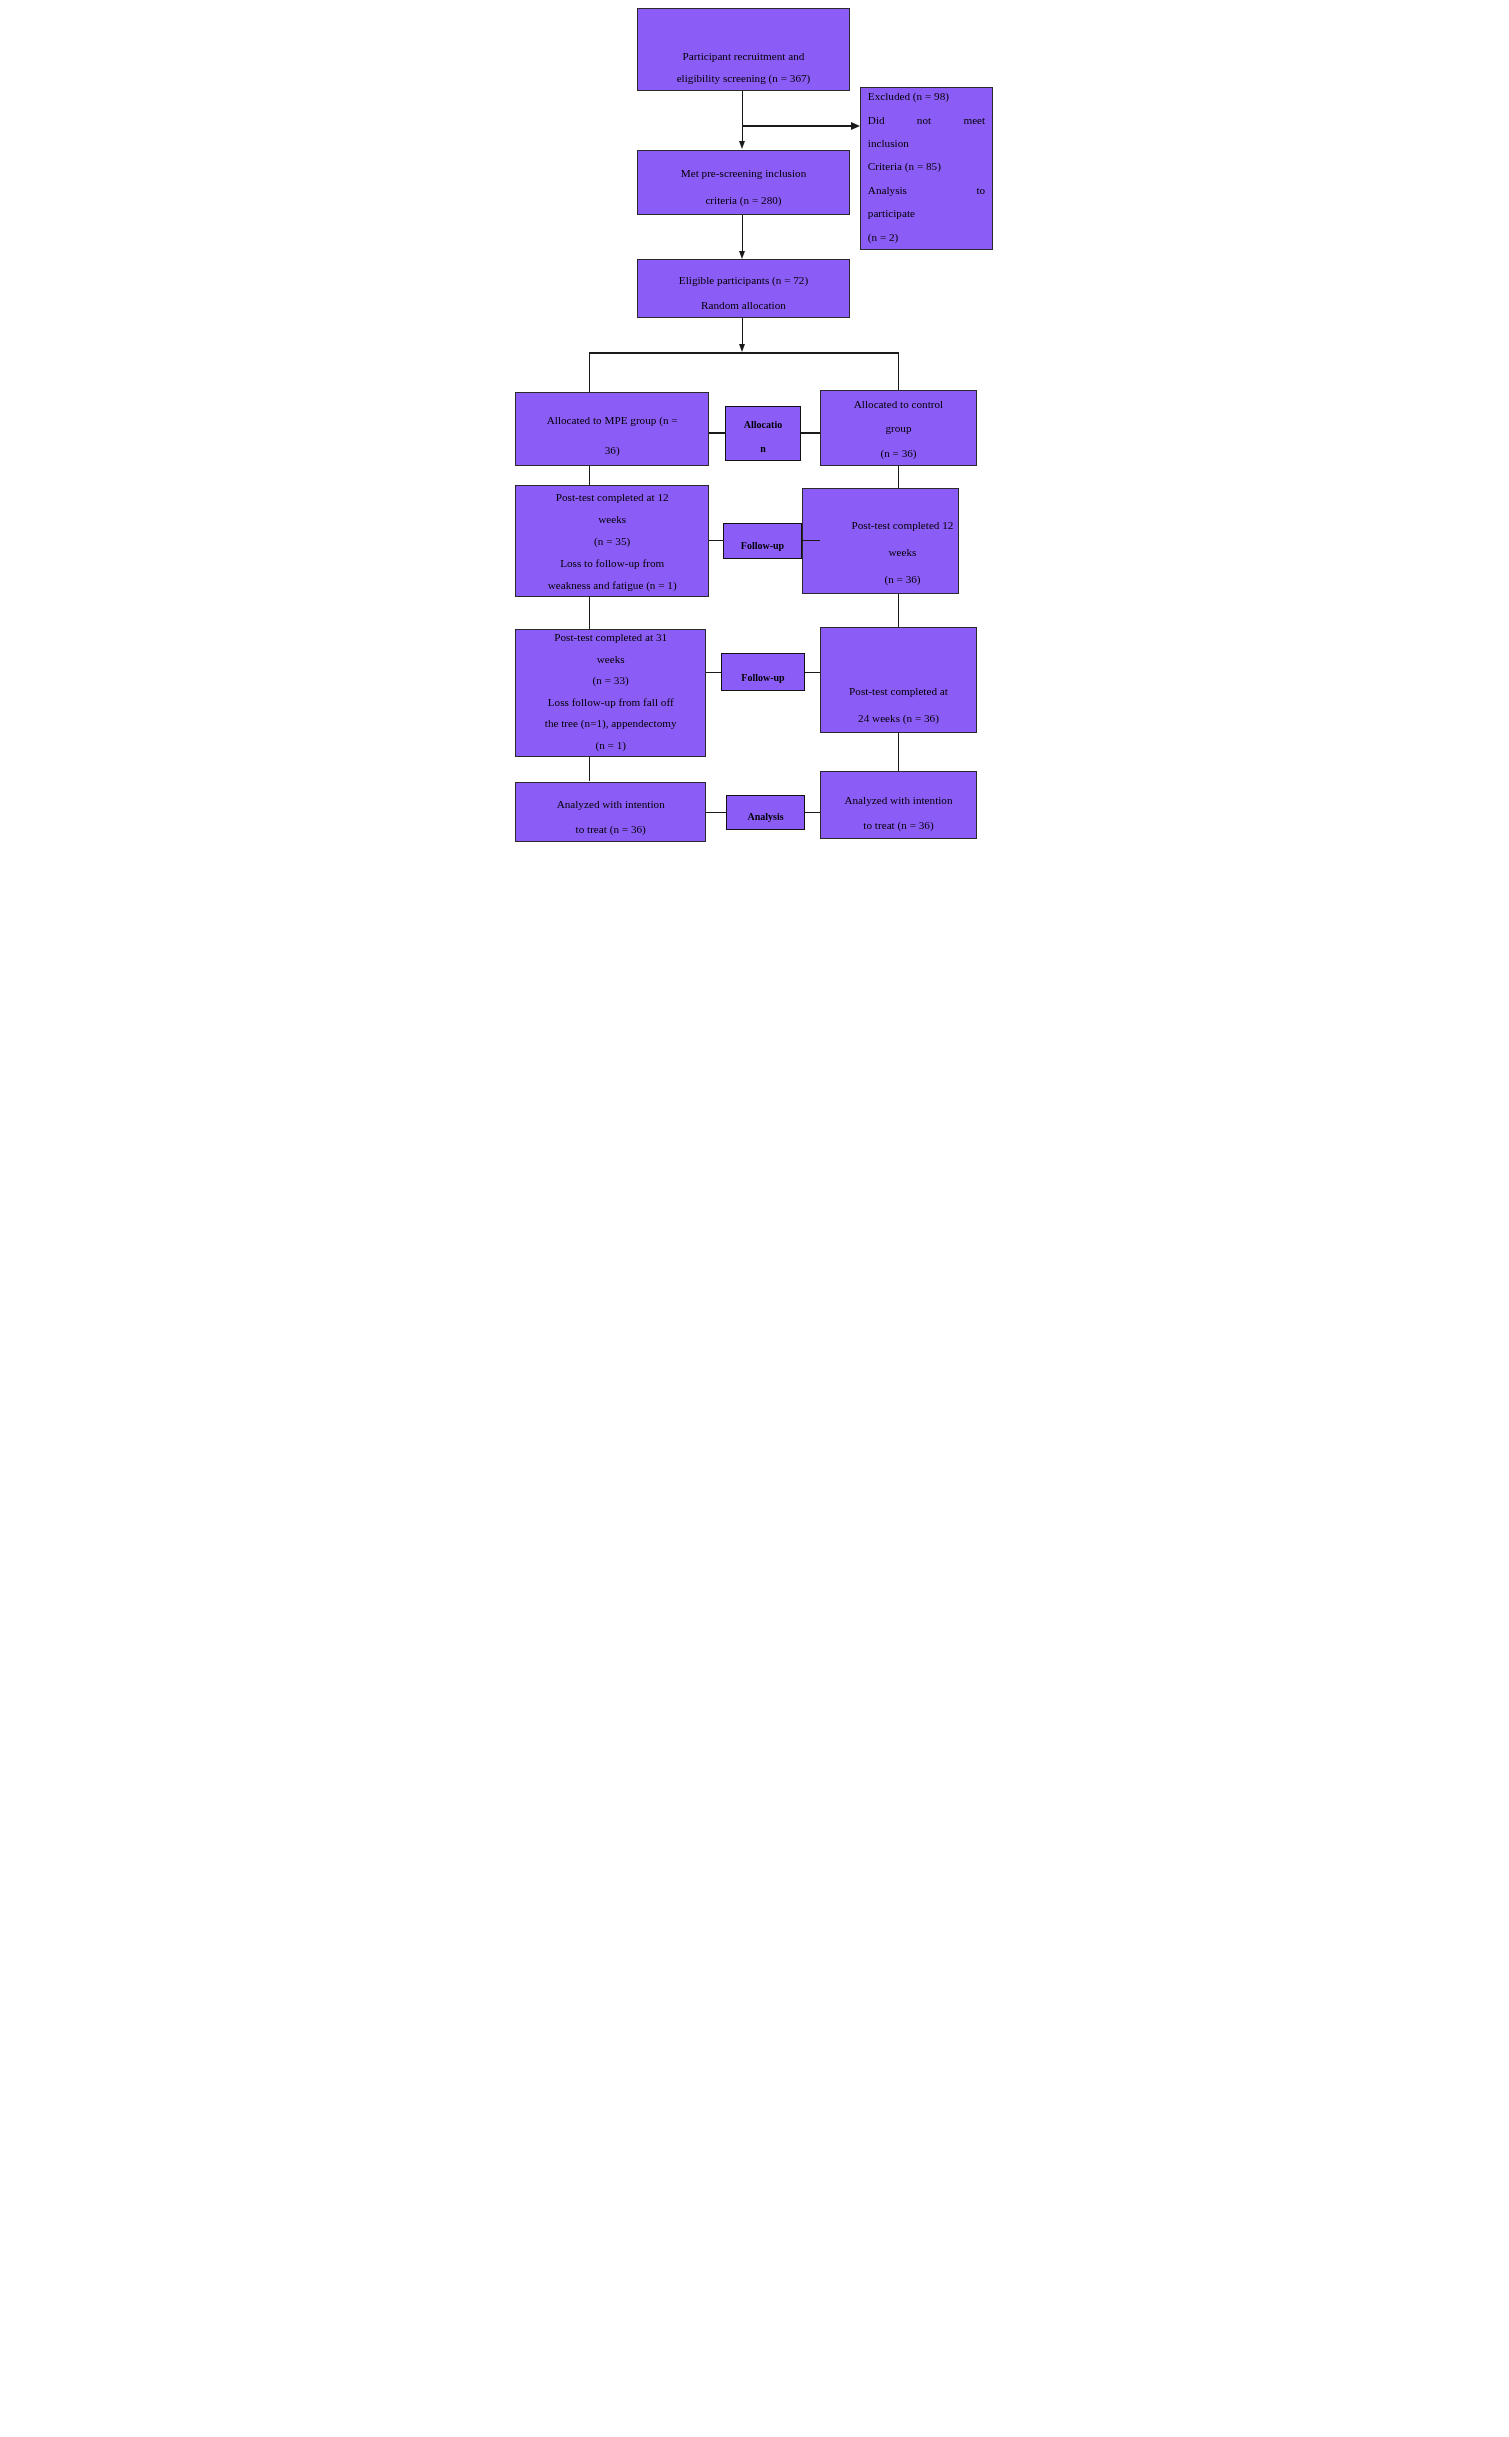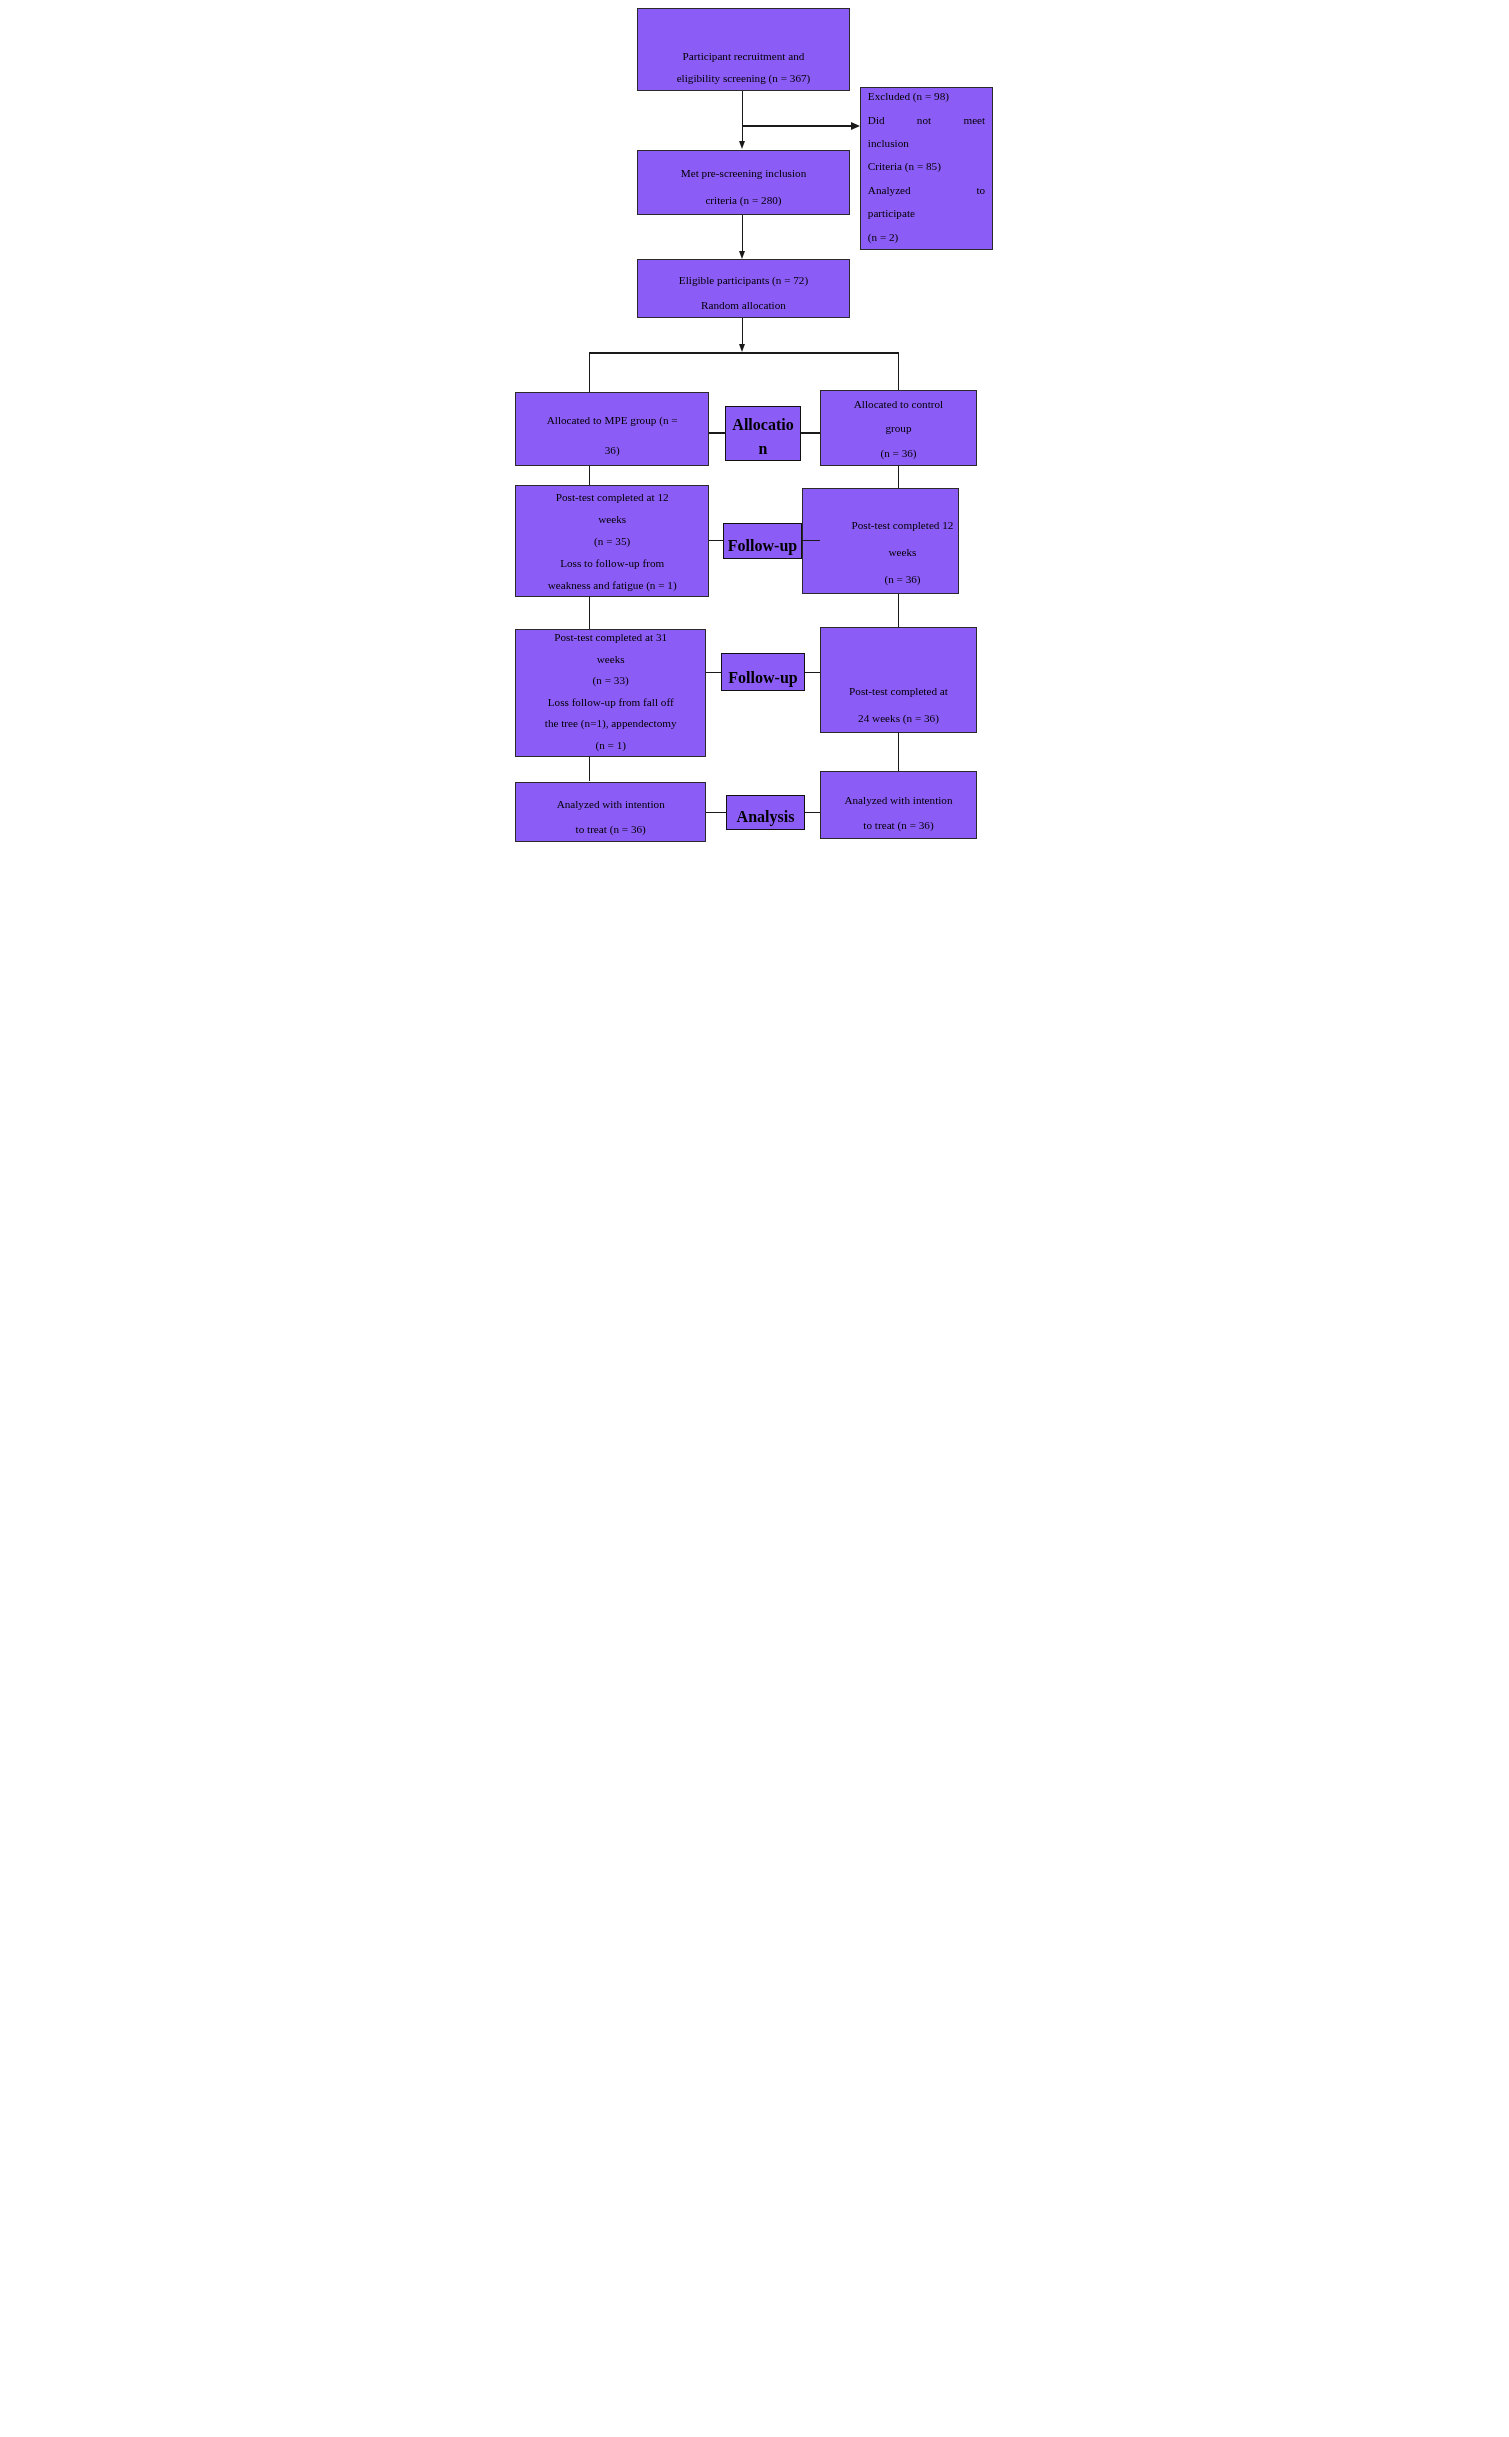--- a/index.html
+++ b/index.html
@@ -21,21 +21,21 @@
     justify-content:flex-end;
     font-size:11.2px;
     line-height:24.4px;
     text-align:center;
     overflow:hidden;
   }
   .box > div { width:100%; }
   .label-box {
     border:1.5px solid #111111;
     font-weight:bold;
-    font-size:16px;
+    font-size:10px;
   }
   .left-align { text-align:left; padding:0 6.8px; }
   .jline { text-align:justify; text-align-last:justify; }
   .ln { position:absolute; background:#1a1a1a; }
   .arr { position:absolute; width:0; height:0; }
   .arr-down { border-left:3.4px solid transparent; border-right:3.4px solid transparent; border-top:8.3px solid #1a1a1a; }
   .arr-right { border-top:4.4px solid transparent; border-bottom:4.4px solid transparent; border-left:9.3px solid #1a1a1a; }
 
   
   #b-recruit   { left:134px; top:7.8px;   width:213px; height:83px; line-height:22.4px; }
@@ -89,21 +89,21 @@
 
   <div class="box" id="b-recruit">
       <div>Participant recruitment and</div>
       <div>eligibility screening (n = 367)</div>
     </div>
   <div class="box left-align" id="b-excluded">
       <div>Excluded (n = 98)</div>
       <div class="jline">Did not meet</div>
       <div>inclusion</div>
       <div>Criteria (n = 85)</div>
-      <div class="jline">Analyzed to</div>
+      <div class="jline">Analysis to</div>
       <div>participate</div>
       <div>(n = 2)</div>
     </div>
   <div class="box" id="b-prescreen">
       <div>Met pre-screening inclusion</div>
       <div>criteria (n = 280)</div>
     </div>
   <div class="box" id="b-eligible">
       <div>Eligible participants (n = 72)</div>
       <div>Random allocation</div>

